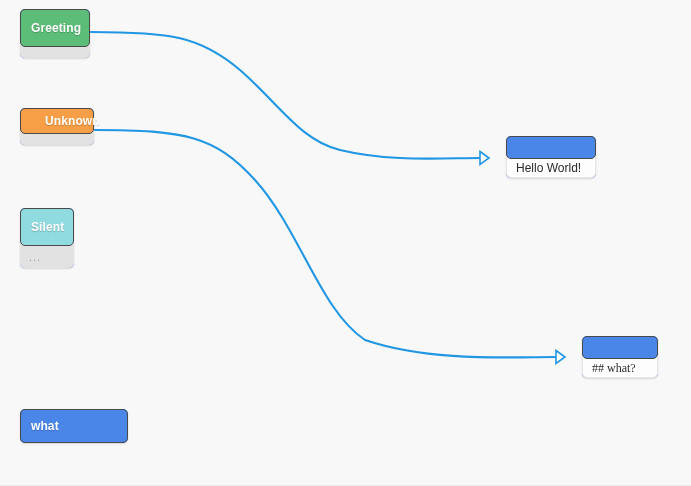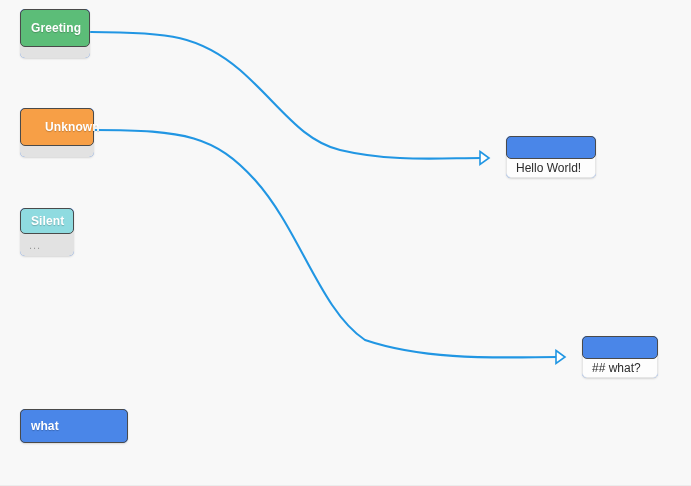--- a/index.html
+++ b/index.html
@@ -101,49 +101,49 @@
   <div id="node-layer">
       <div class="node" style="left: 20px; top: 9px; width: 70px;">
         <div class="node-header" style="height: 38px; background: rgb(92, 189, 120);">
           <span>Greeting</span>
         </div>
         <div class="node-body empty-grey" style="height: 15px;">
           <span></span>
         </div>
       </div>
       <div class="node" style="left: 20px; top: 108px; width: 74px;">
-        <div class="node-header" style="height: 38px; background: rgb(247, 159, 70); padding-left: 24px;">
+        <div class="node-header" style="height: 26px; background: rgb(247, 159, 70); padding-left: 24px;">
           <span>Unknown</span>
         </div>
         <div class="node-body empty-grey" style="height: 15px;">
           <span></span>
         </div>
       </div>
       <div class="node" style="left: 20px; top: 208px; width: 54px;">
-        <div class="node-header" style="height: 26px; background: rgb(143, 219, 224);">
+        <div class="node-header" style="height: 38px; background: rgb(143, 219, 224);">
           <span>Silent</span>
         </div>
         <div class="node-body grey" style="height: 26px;">
           <span>...</span>
         </div>
       </div>
       <div class="node" style="left: 20px; top: 409px; width: 108px;">
         <div class="node-header" style="height: 34px; background: rgb(74, 134, 232);">
           <span>what</span>
         </div>
       </div>
       <div class="node" style="left: 506px; top: 136px; width: 90px;">
         <div class="node-header" style="height: 23px; background: rgb(74, 134, 232);">
           <span></span>
         </div>
         <div class="node-body white" style="height: 23px;">
           <span>Hello World!</span>
         </div>
       </div>
-      <div class="node" style="left: 582px; top: 336px; width: 76px;">
+      <div class="node" style="left: 582px; top: 336px; width: 76px; font-family: Liberation Serif, serif;">
         <div class="node-header" style="height: 23px; background: rgb(74, 134, 232);">
           <span></span>
         </div>
         <div class="node-body white" style="height: 23px;">
           <span>## what?</span>
         </div>
       </div>
     </div>
 
 </div>

